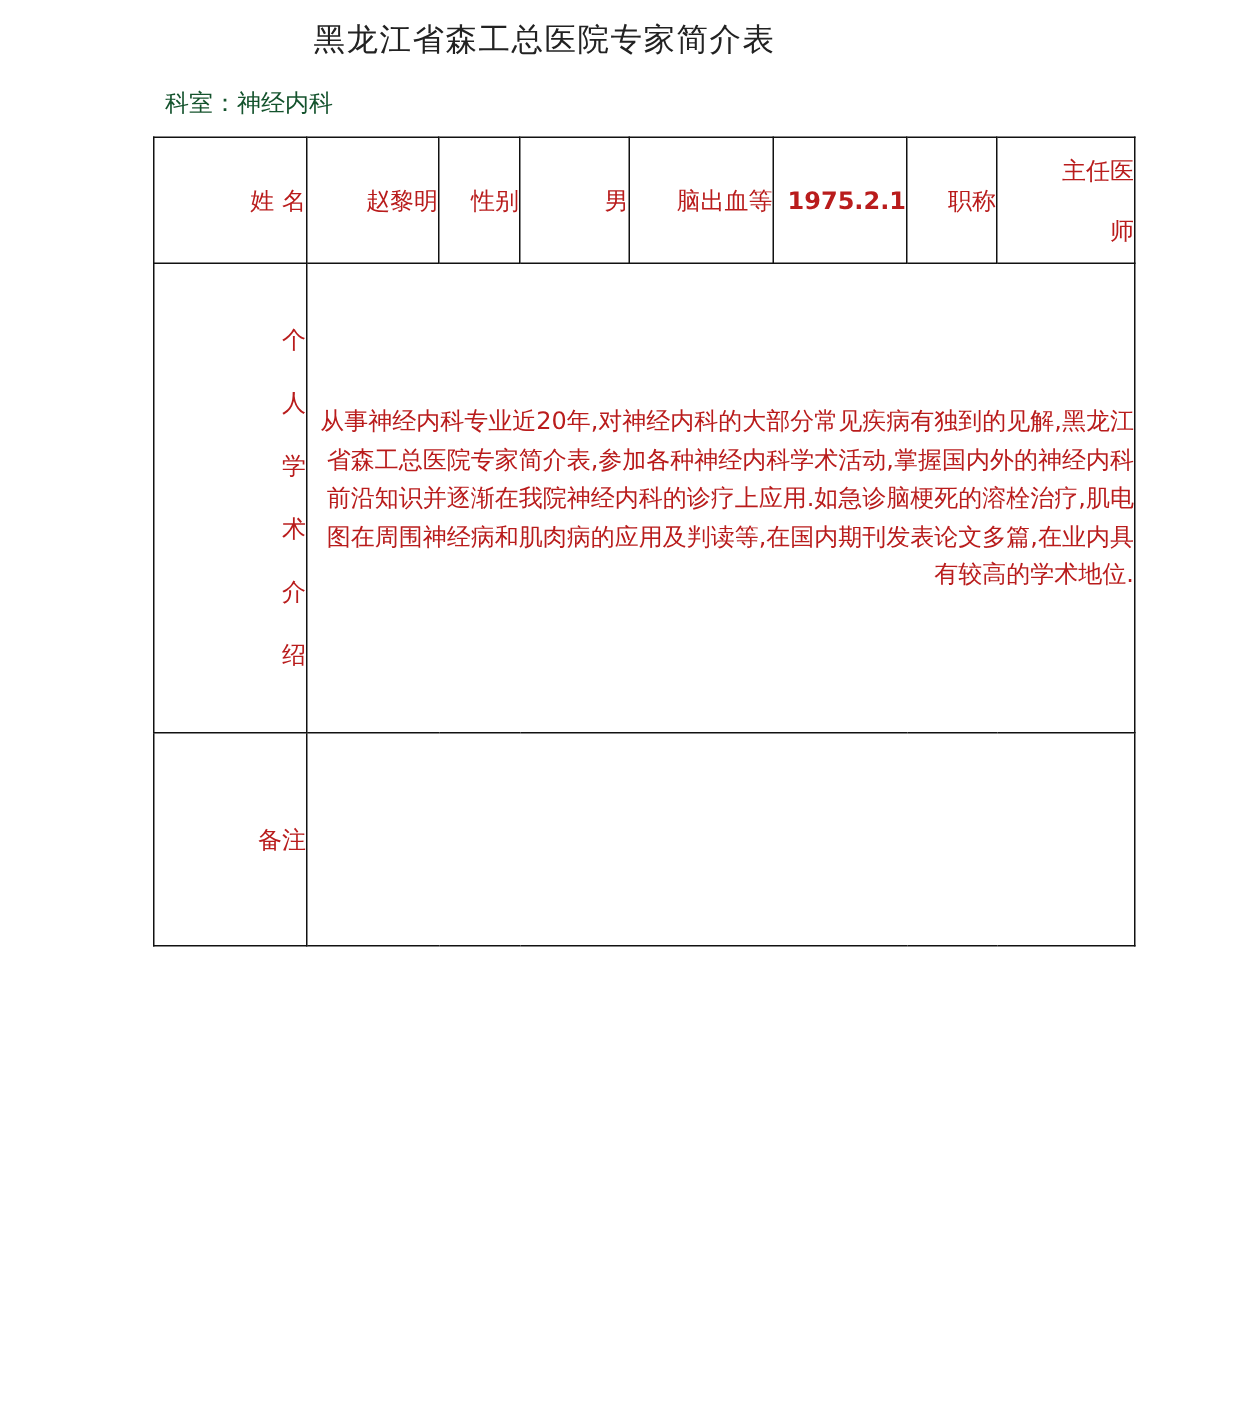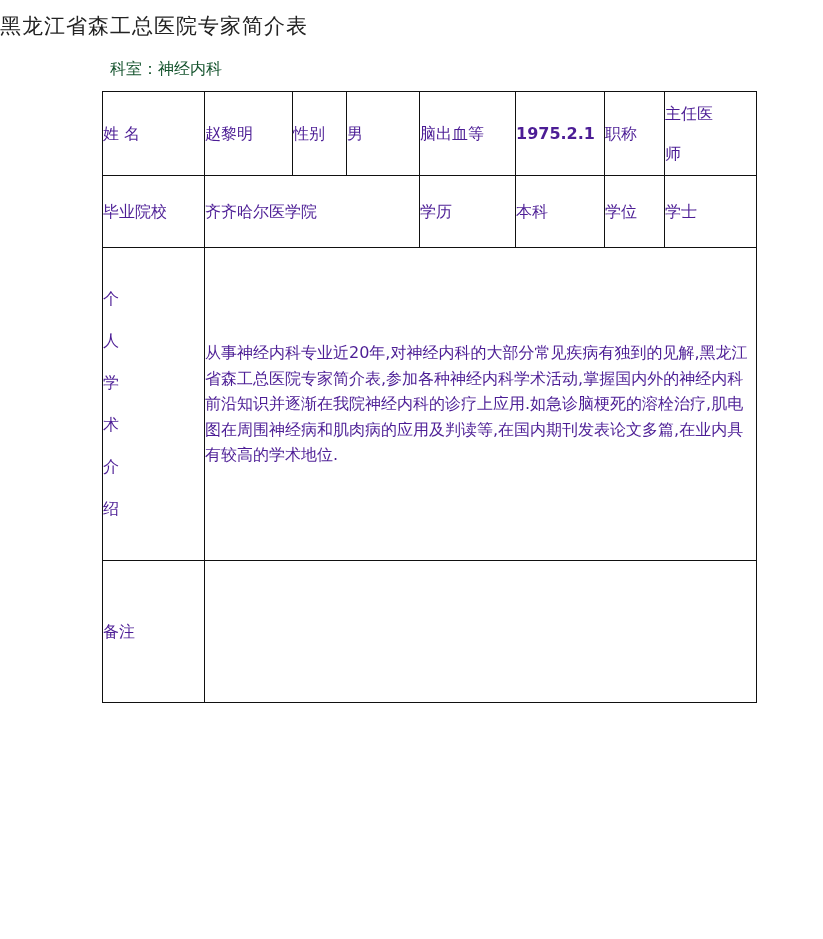--- a/index.html
+++ b/index.html
@@ -3,37 +3,37 @@
   <meta charset="utf-8">
   <style>
     html, body { margin: 0; padding: 0; background: #ffffff; }
     body {
       width: 823px; height: 939px; position: relative; overflow: hidden;
       font-family: "DejaVu Serif", "Liberation Serif", serif;
       color: #1a1a1a;
     }
     .title {
       position: absolute; left: 0; top: 12px; width: 726px;
-      text-align: left; font-size: 21px; letter-spacing: 1px;
+      text-align: center; font-size: 21px; letter-spacing: 1px;
       font-family: "DejaVu Sans", sans-serif; color: #222;
     }
     .dept {
       position: absolute; left: 110px; top: 59px; font-size: 16px;
       font-family: "DejaVu Sans", sans-serif; color: #14532d;
     }
     table.grid {
       position: absolute; left: 102px; top: 91px;
       border-collapse: collapse; table-layout: fixed;
       width: 654px;
     }
     table.grid td {
       border: 1.5px solid #111;
-      text-align: left; vertical-align: middle;
+      text-align: right; vertical-align: middle;
       font-size: 16px; padding: 0;
-      font-family: "DejaVu Sans", sans-serif; color: #4c1d95;
+      font-family: "DejaVu Sans", sans-serif; color: #b91c1c;
       line-height: 1.6;
     }
     td.num { font-family: "DejaVu Serif", serif; font-weight: bold; }
     td.long {
       font-family: "DejaVu Serif", serif;
       font-size: 16px; line-height: 41px; padding: 0 8px;
       text-align: center;
     }
     .vlabel span { display: block; line-height: 42px; }
     .two-line span { display: block; line-height: 40px; }
@@ -62,28 +62,20 @@
     <td>性别</td>
     <td>男</td>
     <td>脑出血等</td>
     <td class="num">1975.2.1</td>
     <td>职称</td>
     <td class="two-line">
       <span>主任医</span>
       <span>师</span>
     </td>
   </tr>
-  <tr style="height:72px">
-    <td>毕业院校</td>
-    <td colspan="3">齐齐哈尔医学院</td>
-    <td>学历</td>
-    <td>本科</td>
-    <td>学位</td>
-    <td>学士</td>
-  </tr>
   <tr style="height:313px">
     <td class="vlabel">
       <span>个</span>
       <span>人</span>
       <span>学</span>
       <span>术</span>
       <span>介</span>
       <span>绍</span>
     </td>
     <td colspan="7" class="long">从事神经内科专业近20年,对神经内科的大部分常见疾病有独到的见解,黑龙江省森工总医院专家简介表,参加各种神经内科学术活动,掌握国内外的神经内科前沿知识并逐渐在我院神经内科的诊疗上应用.如急诊脑梗死的溶栓治疗,肌电图在周围神经病和肌肉病的应用及判读等,在国内期刊发表论文多篇,在业内具有较高的学术地位.</td>

